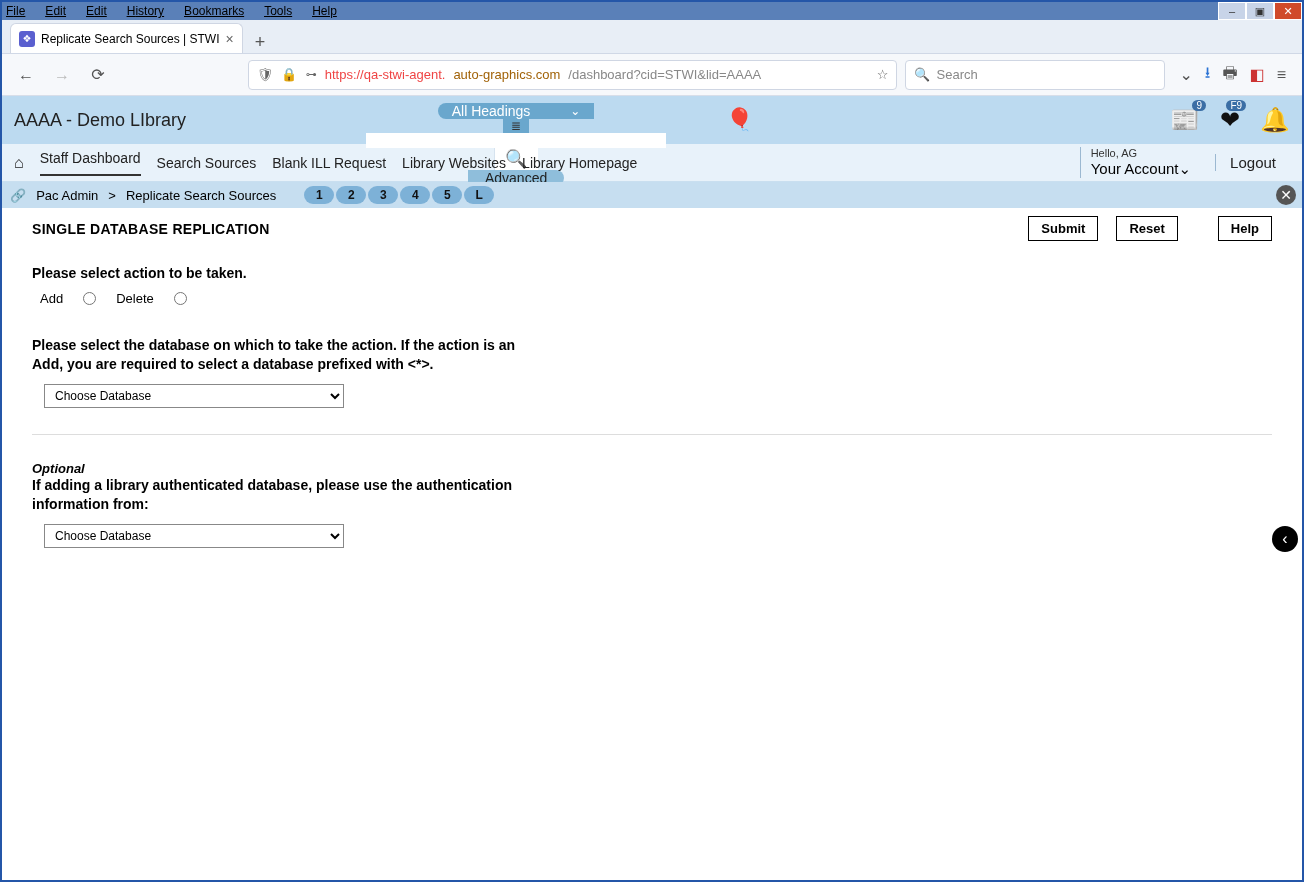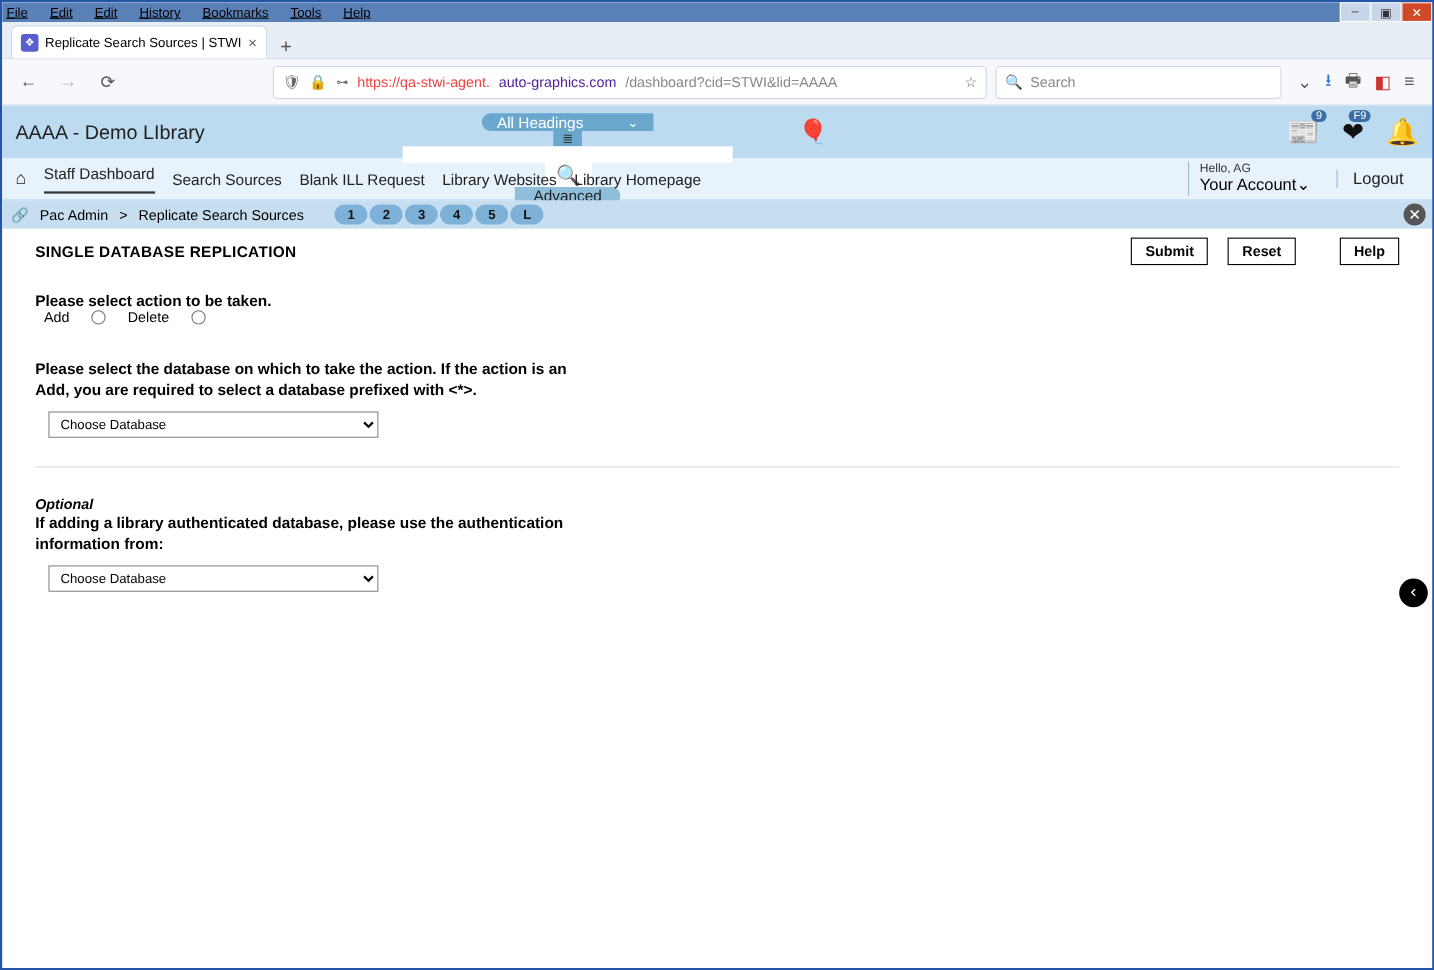--- a/index.html
+++ b/index.html
@@ -206,21 +206,21 @@
     display:flex; align-items:center;
     margin-bottom: 24px;
   }
   .content-head h2 { font-size:14px; font-weight:bold; letter-spacing:0.3px; }
   .btn {
     border:1px solid #000; background:#fff;
     padding:4px 12px; font-size:13px; font-weight:bold;
     margin-left:8px;
   }
   .btn-row { margin-left:auto; display:flex; gap:10px; }
-  .section-label { font-weight:bold; font-size:14px; margin-bottom:0; }
+  .section-label { font-weight:bold; font-size:14px; margin-bottom:10px; }
   .radios { display:flex; gap:20px; margin-bottom:30px; padding-left:8px; font-size:13px; }
   .radios label { display:flex; align-items:center; gap:20px; }
   .radios input { margin:0; }
   .instr { font-weight:bold; font-size:14px; max-width:510px; line-height:1.35; margin-bottom:10px; }
   .select {
     width:300px; height:24px; border:1px solid #888;
     padding:0 6px; font-size:12px; background:#fff;
     margin-left:12px;
     appearance:auto;
   }
@@ -264,21 +264,21 @@
 <div class="url-row">
   <div class="nav-btn">←</div>
   <div class="nav-btn" style="color:#bbb">→</div>
   <div class="nav-btn">⟳</div>
   <div style="width:120px"></div>
   <div class="urlbar">
     <span>🛡</span>
     <span>🔒</span>
     <span style="font-size:11px">⊶</span>
     <span style="color:#ef4444">https://qa-stwi-agent.</span>
-      <span style="color:#4c1d95">auto-graphics.com</span>
+      <span style="color:#a16207">auto-graphics.com</span>
       <span style="color:#888">/dashboard?cid=STWI&amp;lid=AAAA</span>
     <span style="margin-left:auto">☆</span>
   </div>
   <div class="searchbar">
     <span>🔍</span>
     <span>Search</span>
   </div>
   <div class="right-icons">
     <span>⌄</span>
     <span style="color:#2a72d4">⭳</span>

